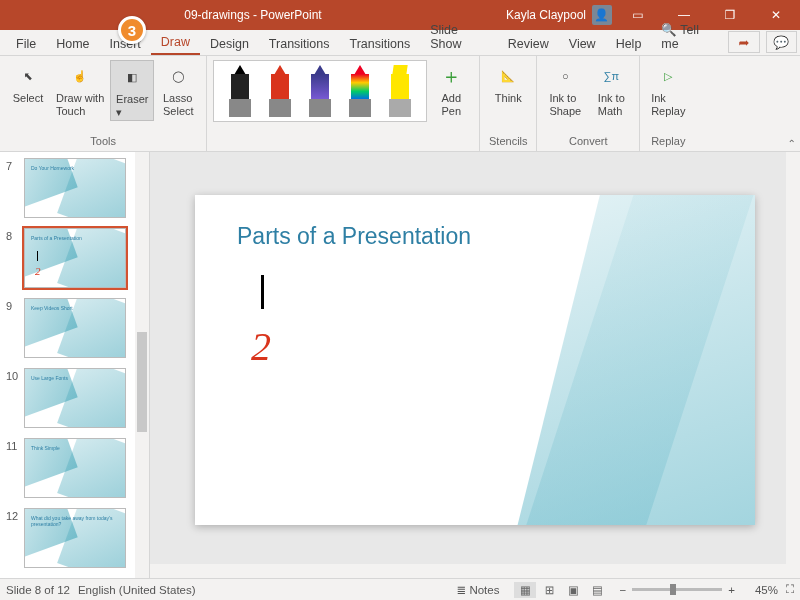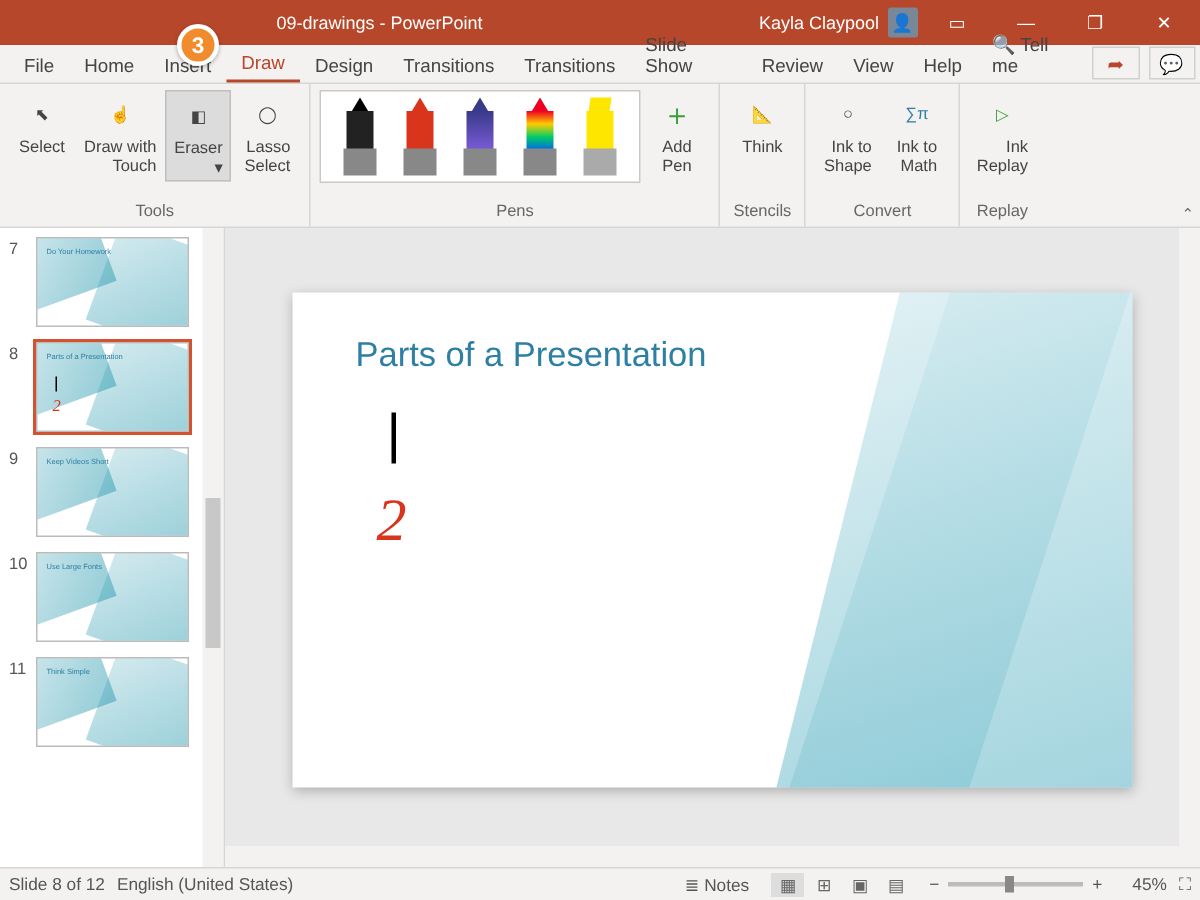--- a/index.html
+++ b/index.html
@@ -23,21 +23,21 @@
   .tabs .spacer { flex: 1; }
   .tabs .righttab { width: 34px; height: 22px; border: 1px solid #d0d0d0; margin: 0 3px 2px; display: flex; align-items: center; justify-content: center; color: #b7472a; font-size: 13px; }
 
   .ribbon { height: 96px; background: #f3f2f1; border-bottom: 1px solid #d6d6d6; display: flex; position: relative; }
   .group { border-right: 1px solid #d6d6d6; padding: 4px 6px 2px; display: flex; flex-direction: column; }
   .group-body { flex: 1; display: flex; gap: 2px; align-items: flex-start; }
   .group-label { text-align: center; font-size: 11px; color: #666; padding-bottom: 2px; }
   .rbtn { display: flex; flex-direction: column; align-items: center; justify-content: flex-start; padding: 2px 4px; font-size: 11px; color: #444; min-width: 44px; cursor: pointer; }
   .rbtn .ico { width: 28px; height: 28px; display: flex; align-items: center; justify-content: center; margin-bottom: 2px; }
   .rbtn.sel { background: #dcdcdc; border: 1px solid #bfbfbf; }
-  .rbtn .lbl { text-align: right; line-height: 1.15; }
+  .rbtn .lbl { text-align: left; line-height: 1.15; }
   .pens-gallery { display: flex; gap: 0; border: 1px solid #c8c8c8; background: #fff; padding: 4px 6px; height: 62px; align-items: flex-end; }
   .pen { width: 40px; height: 52px; position: relative; }
   .pen .tip { position: absolute; top: 0; left: 50%; transform: translateX(-50%); width: 0; height: 0; border-left: 6px solid transparent; border-right: 6px solid transparent; border-bottom: 10px solid #000; }
   .pen .body { position: absolute; top: 9px; left: 50%; transform: translateX(-50%); width: 18px; height: 26px; background: #444; }
   .pen .cap { position: absolute; bottom: 0; left: 50%; transform: translateX(-50%); width: 22px; height: 18px; background: #888; }
   .pen.hl .tip { border-bottom-width: 0; border: none; width: 14px; height: 10px; background: #ffe600; transform: translateX(-50%) skewX(-8deg); }
   .collapse { position: absolute; right: 4px; bottom: 2px; font-size: 10px; color: #666; cursor: pointer; }
 
   .workspace { display: flex; height: 426px; }
   .thumbs { width: 150px; border-right: 1px solid #d6d6d6; overflow: hidden; padding: 6px 0 6px 6px; background: #fff; position: relative; }
@@ -160,21 +160,20 @@
             <div class="body" style="background:#ffe600"></div>
             <div class="cap" style="background:#aaa"></div>
           </div>
       </div>
       <div class="rbtn">
         <div class="ico" style="color:#3a9e3a;font-size:20px">＋</div>
         <div class="lbl" style="white-space:pre">Add
 Pen</div>
       </div>
     </div>
-    <div class="group-label">Pens</div>
   </div>
 
   <div class="group">
     <div class="group-body">
       <div class="rbtn">
         <div class="ico">📐</div>
         <div class="lbl">Think</div>
       </div>
     </div>
     <div class="group-label">Stencils</div>
@@ -249,20 +248,29 @@
       <div class="txt">Use Large Fonts</div>
 
     </div>
         </div>
         <div class="thumb">
           <div class="num">11</div>
     <div class="slide">
       <div class="deco2"></div>
             <div class="deco"></div>
       <div class="txt">Think Simple</div>
+
+    </div>
+        </div>
+        <div class="thumb">
+          <div class="num">12</div>
+    <div class="slide">
+      <div class="deco2"></div>
+            <div class="deco"></div>
+      <div class="txt">What did you take away from today's presentation?</div>
 
     </div>
         </div>
       </div>
     <div class="thumbtrack">
         <div class="bar"></div>
       </div>
   </div>
   <div class="canvas-area">
     <div class="main-slide">

